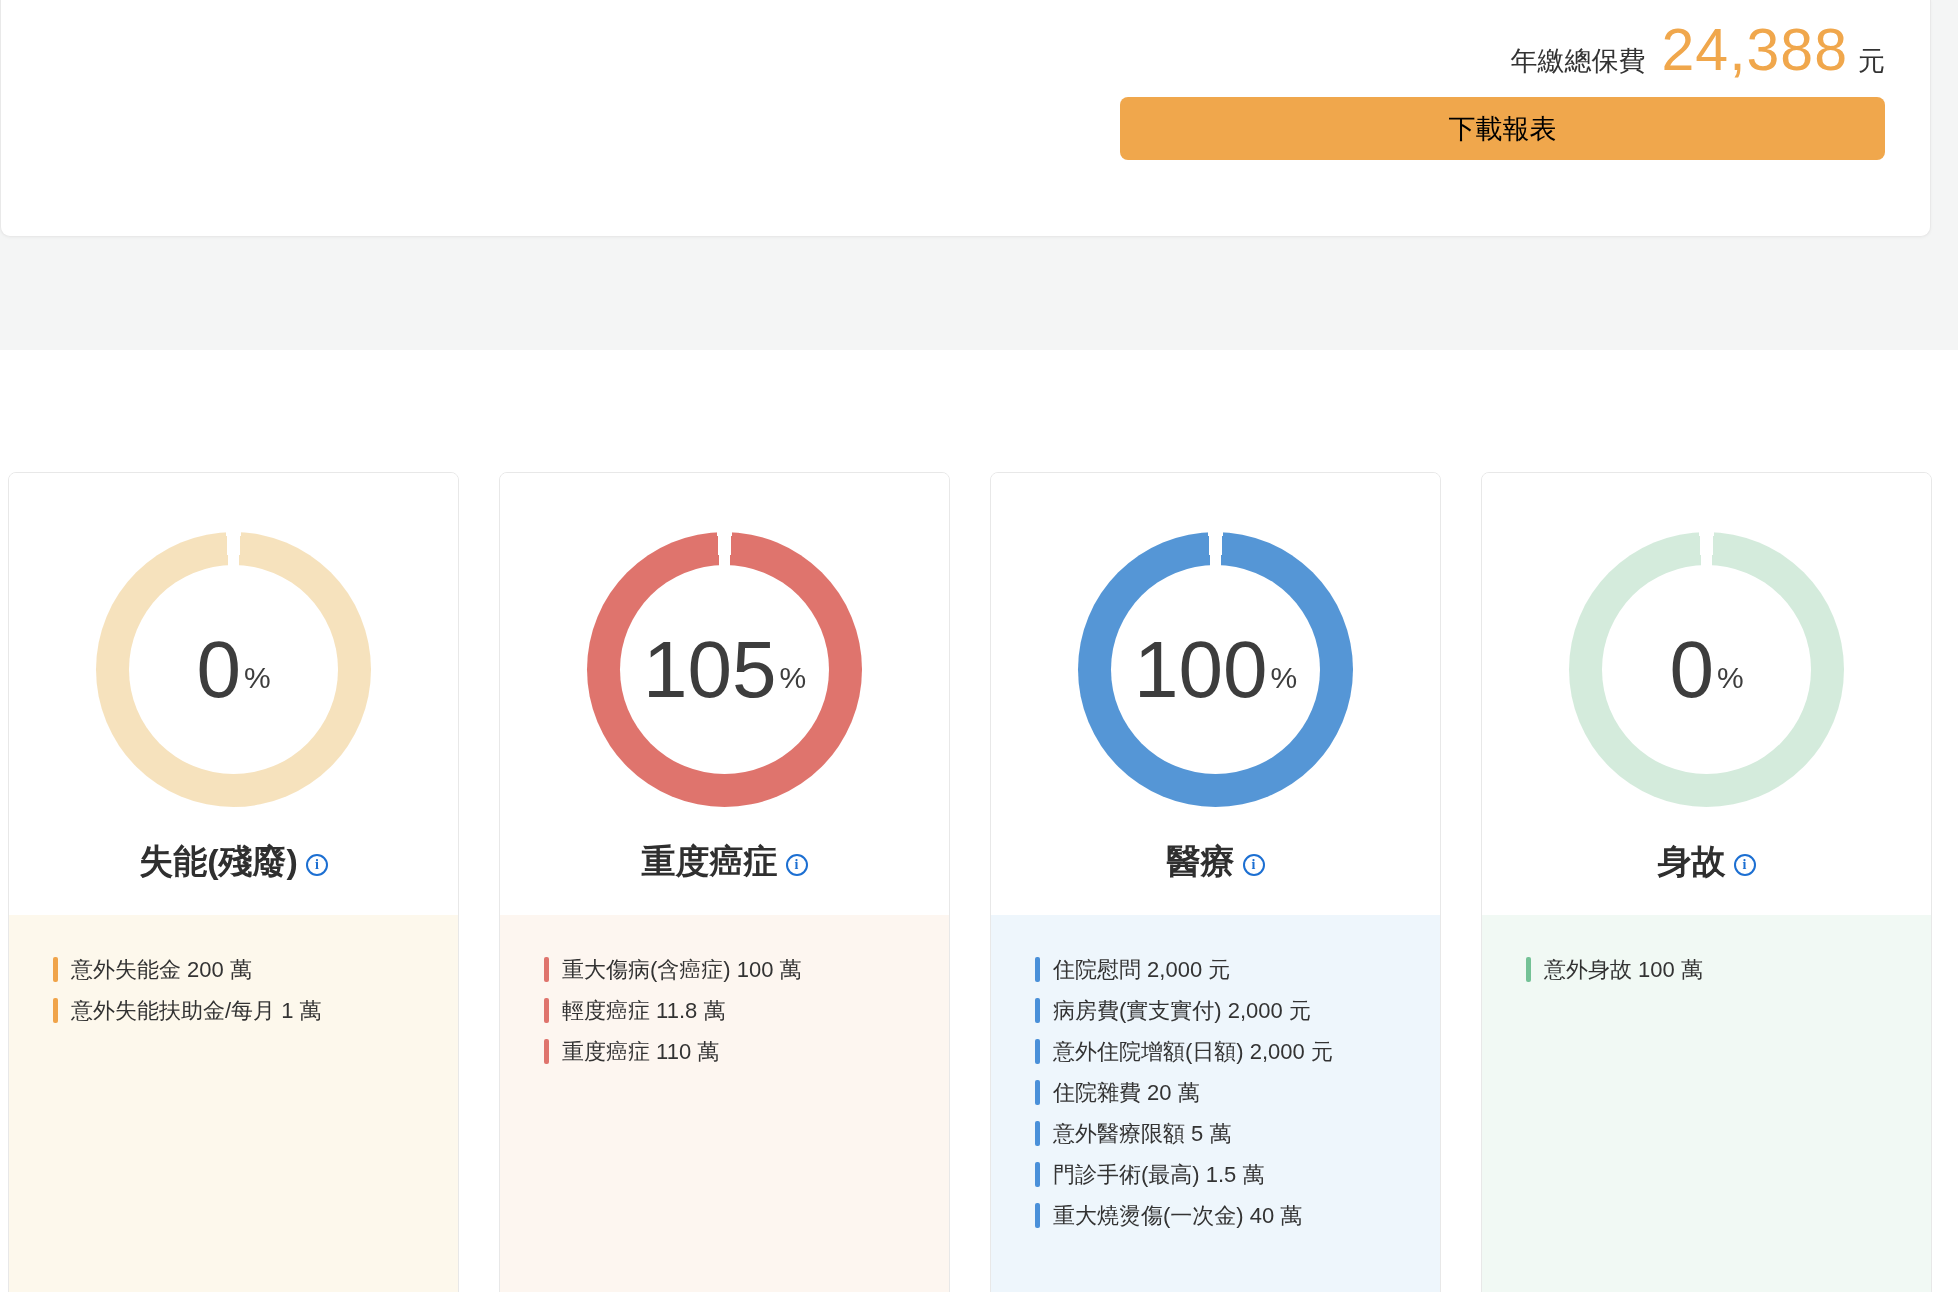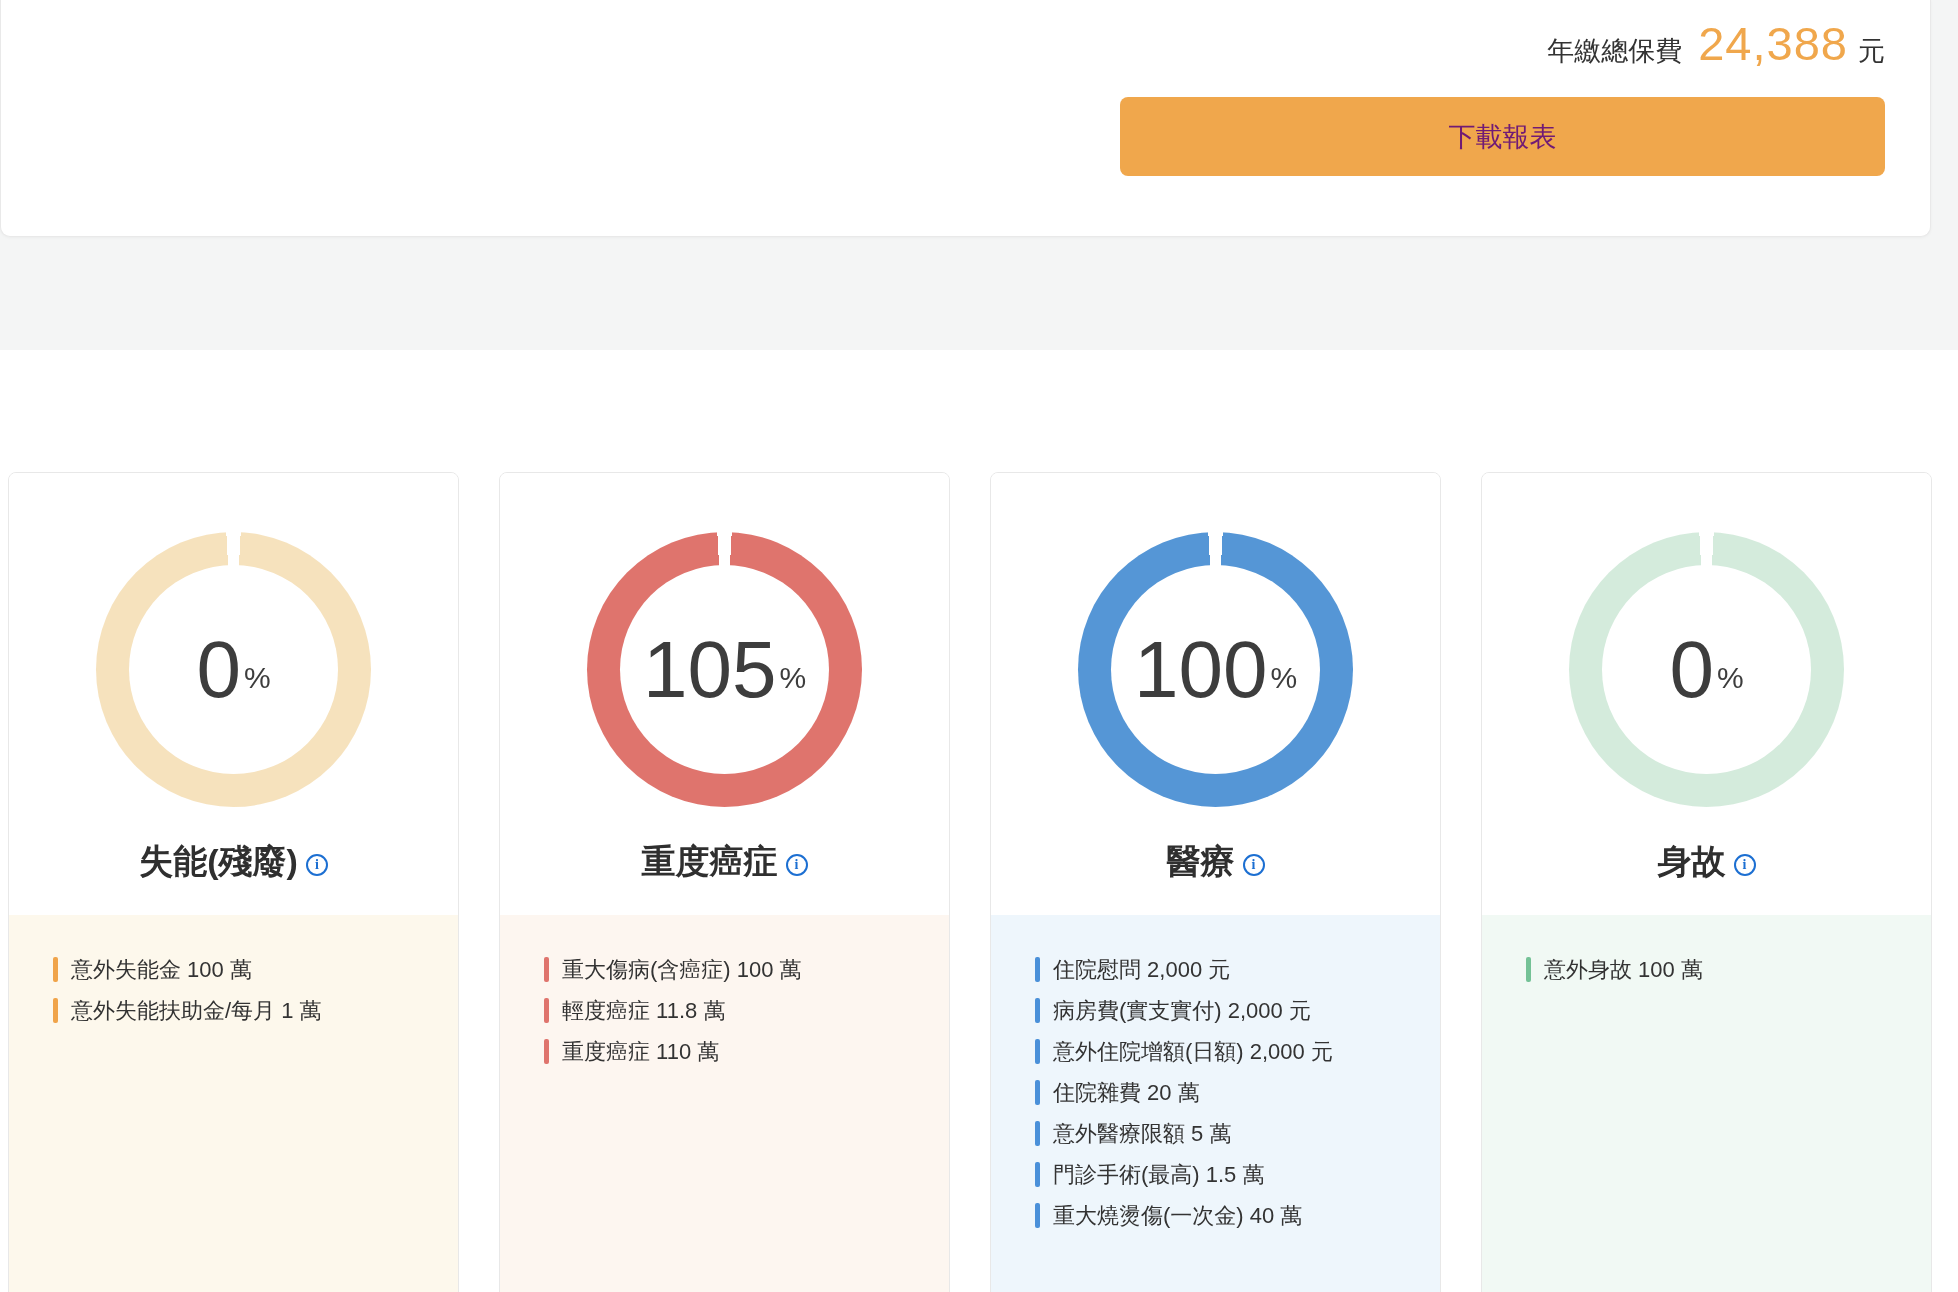--- a/index.html
+++ b/index.html
@@ -6,25 +6,25 @@
   html,body { width:1958px; height:1292px; overflow:hidden; background:#ffffff;
               font-family:"Liberation Sans","DejaVu Sans",sans-serif; color:#333; }
 
   
   .top-area { background:#f4f5f5; padding-bottom:113px; }
   .top-panel { position:relative; width:1931px; height:237px; background:#fff;
                border:1px solid #e9e9e9; border-top:none; border-radius:0 0 10px 10px;
                box-shadow:0 1px 3px rgba(0,0,0,0.04); }
   .premium-row { position:absolute; top:16px; right:45px; display:flex; align-items:baseline; }
   .premium-label { font-size:27px; color:#333; }
-  .premium-value { font-size:47px; font-weight:500; color:var(--accent-orange,#f0a74c);
+  .premium-value { font-size:59px; font-weight:500; color:var(--accent-orange,#f0a74c);
                    margin:0 10px 0 16px; letter-spacing:1px; }
   .premium-unit { font-size:27px; color:#333; }
-  .download-btn { position:absolute; top:97px; right:45px; width:765px; height:79px;
-                  background:var(--accent-orange,#f0a74c); color:#701a75; font-size:27px;
+  .download-btn { position:absolute; top:97px; right:45px; width:765px; height:63px;
+                  background:var(--accent-orange,#f0a74c); color:#000000; font-size:27px;
                   border:none; border-radius:8px; cursor:pointer;
                   display:flex; align-items:center; justify-content:center;
                   font-family:inherit; }
 
   
   .content { background:#fff; padding:74px 0 0 8px; }
   .section-title { font-size:29px; font-weight:700; color:#2f2f2f; }
 
   .cards { display:flex; gap:40px; margin-top:48px; }
   .card { width:451px; height:880px; border:1px solid #e8e8e8; border-radius:8px;
@@ -86,21 +86,21 @@
           </div>
         </div>
         <div class="title-row">
           <span class="card-title">失能(殘廢)</span>
           <span class="info-icon">i</span>
         </div>
       </div>
       <div class="card-list">
         <div class="item">
           <span class="bar"></span>
-          <span class="item-text">意外失能金 100 萬</span>
+          <span class="item-text">意外失能金 200 萬</span>
         </div>
         <div class="item">
           <span class="bar"></span>
           <span class="item-text">意外失能扶助金/每月 1 萬</span>
         </div>
       </div>
     </div>
 
     <div class="card" style="--ring: #df746d; --accent: #df746d; --tint: #fdf6f0;">
       <div class="card-top">

